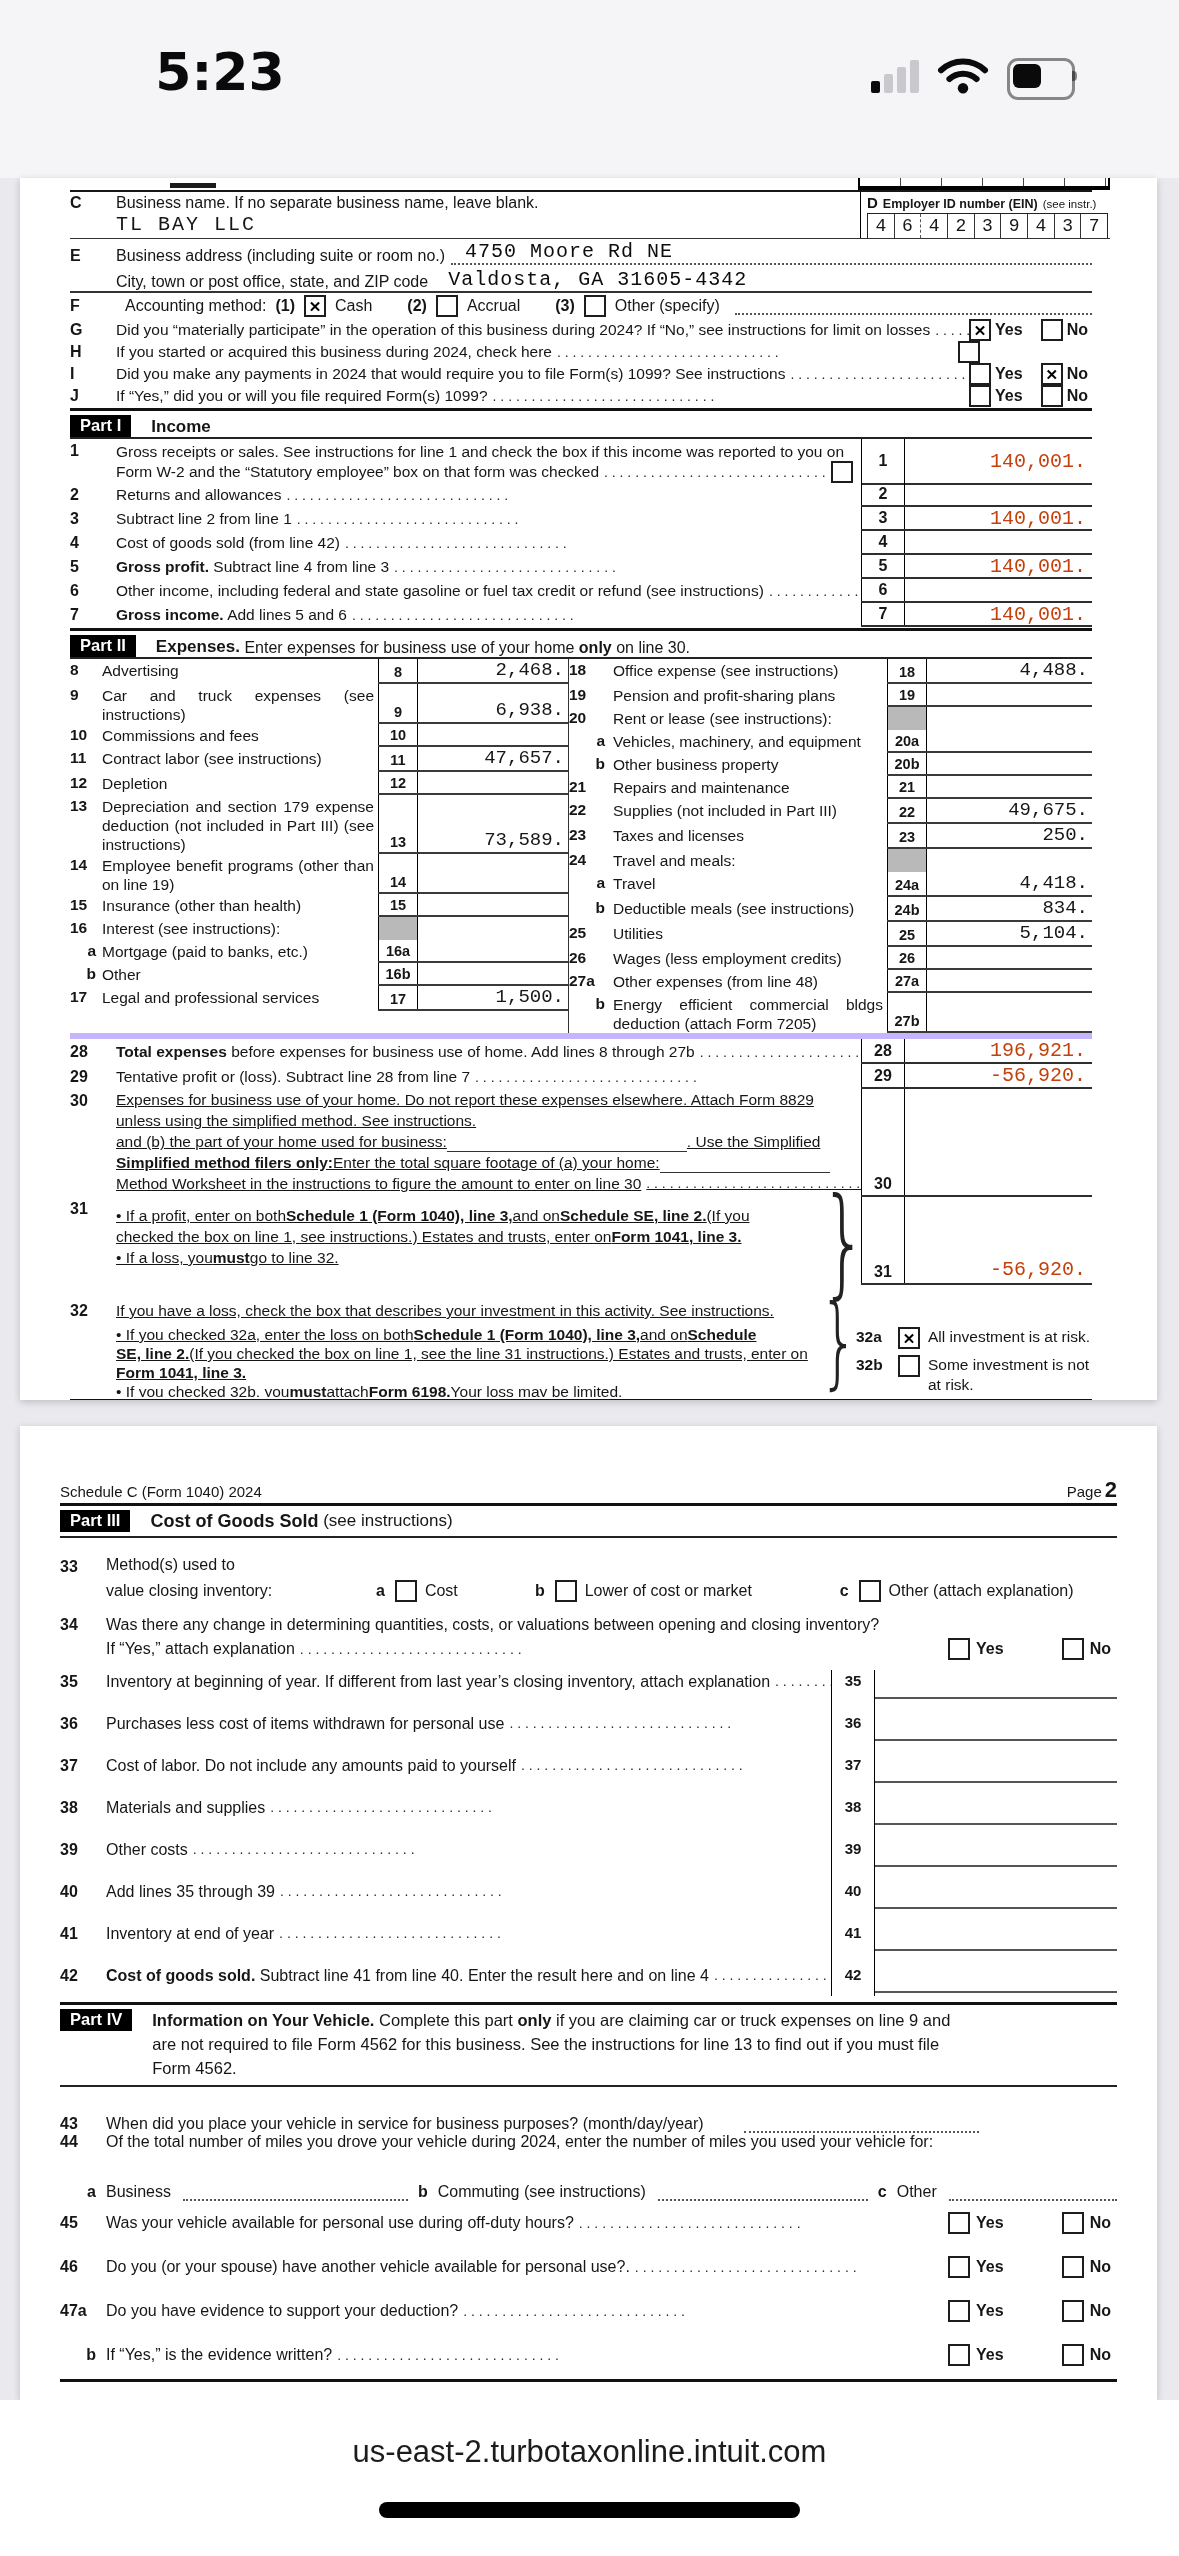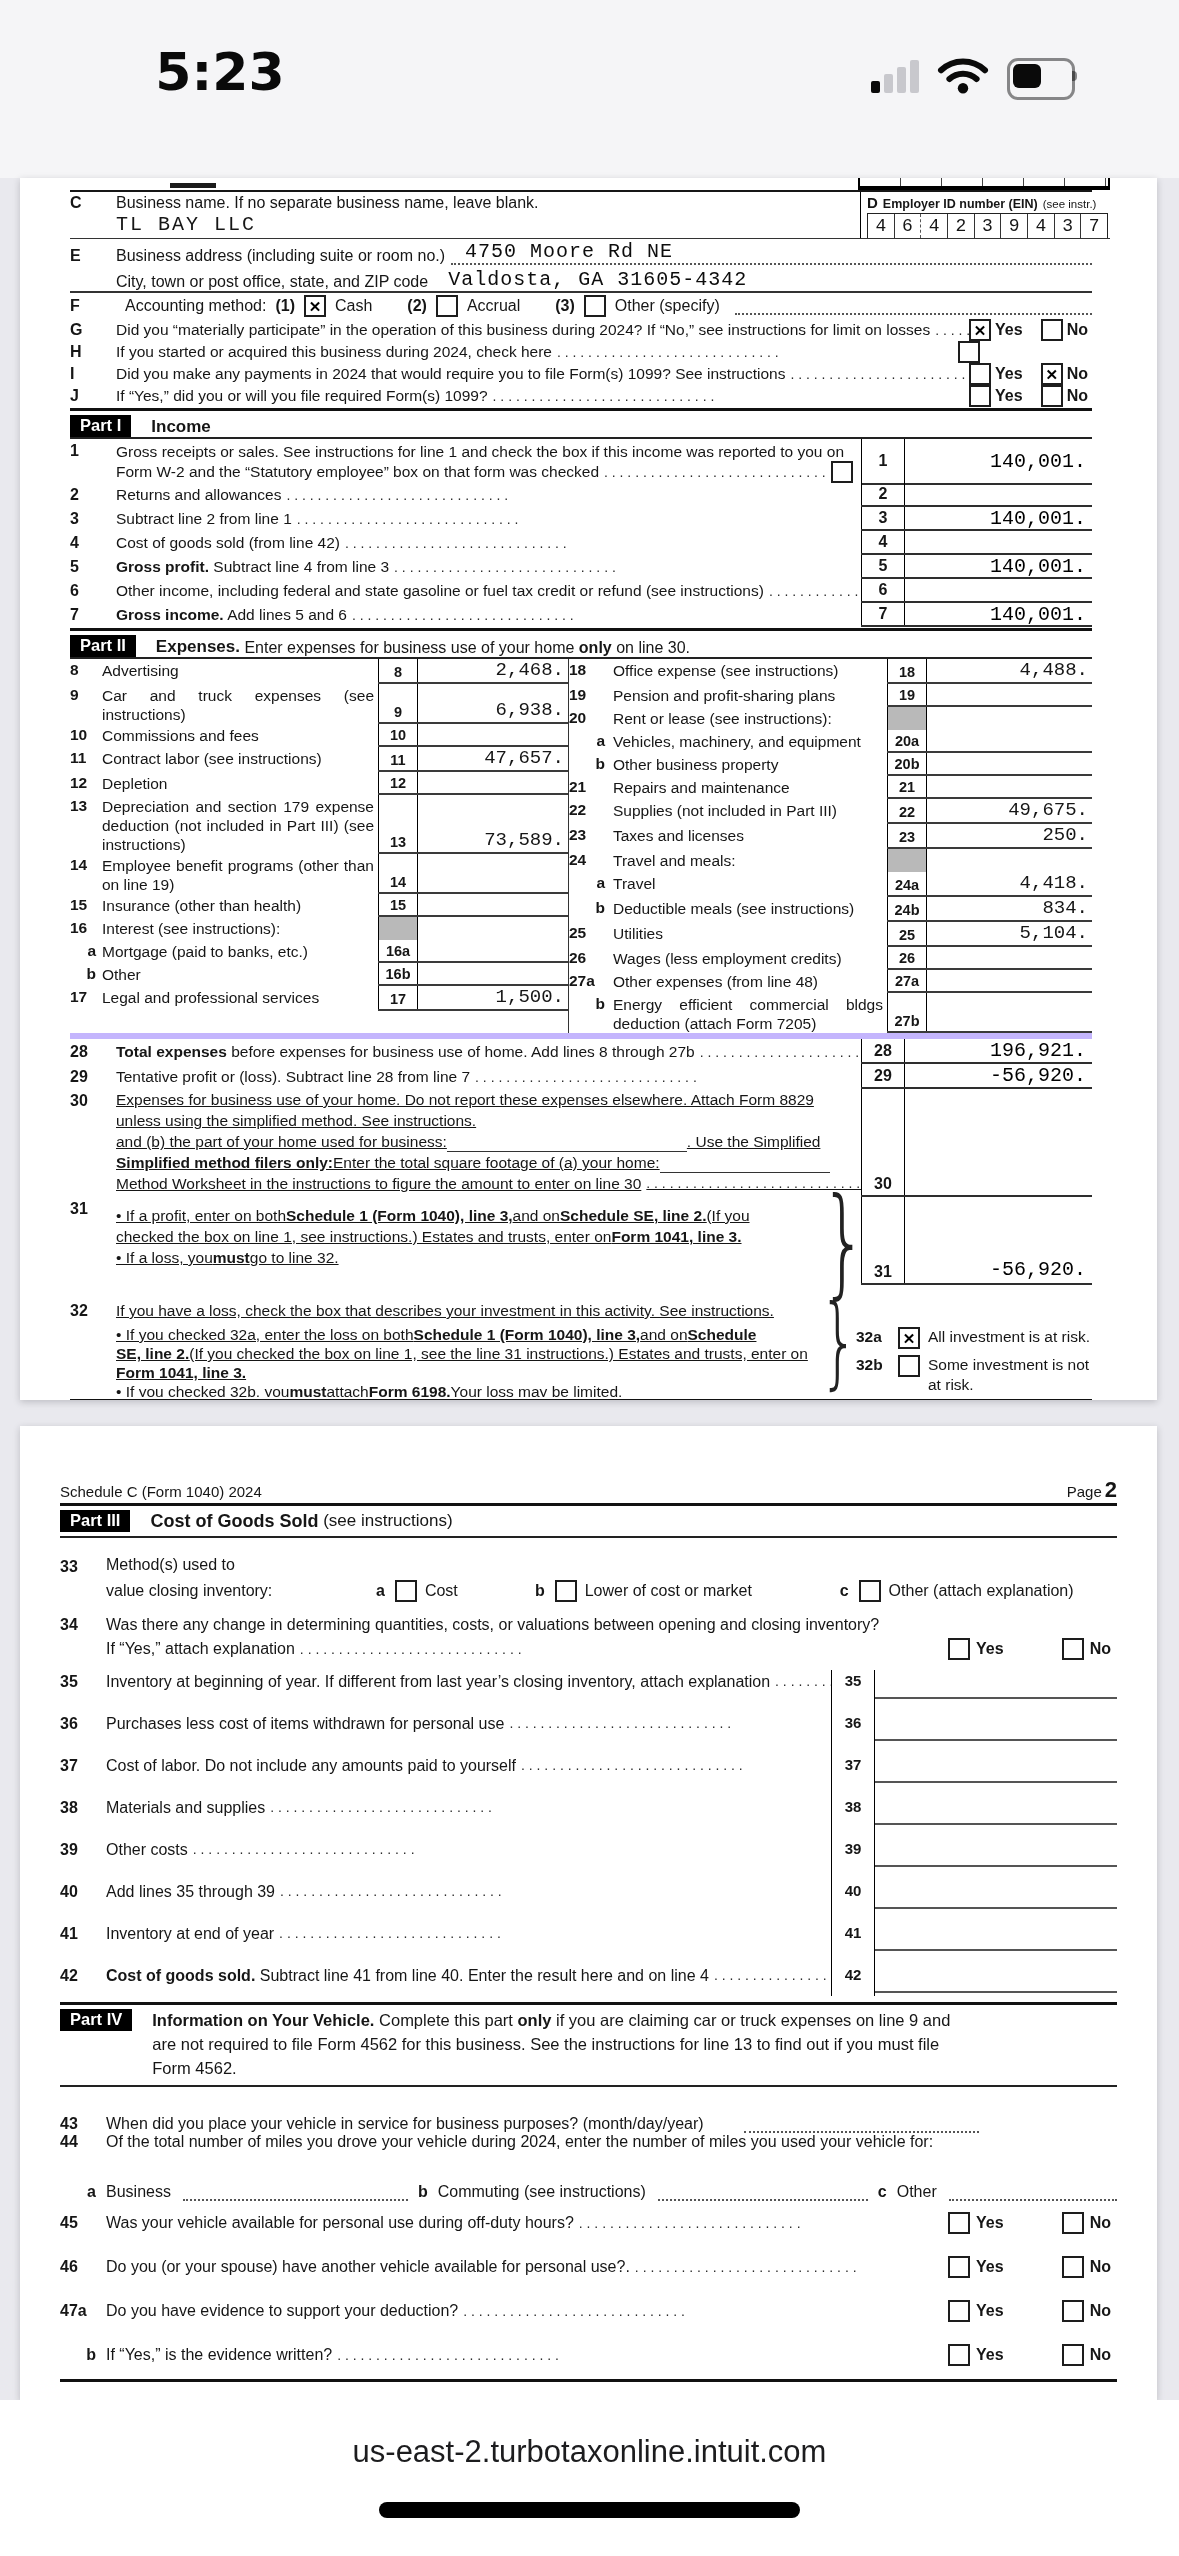--- a/index.html
+++ b/index.html
@@ -25,21 +25,21 @@
   .r{display:flex;align-items:center;}
   .n{width:46px;flex:none;font-weight:bold;font-size:16px;}
   .lt{font-size:15.5px;white-space:nowrap;overflow:hidden;flex:0 1 auto;min-width:0;}
   .lead{flex:1 0 8px;overflow:hidden;white-space:nowrap;font-size:14px;color:#2a2a2a;padding:0 5px;}
   .lead::after{content:".      .      .      .      .      .      .      .      .      .      .      .      .      .      .      .      .      .      .      .      .      .      .      .      .      .      .      .      .";}
   .cb{width:18px;height:18px;border:2px solid #1d1d1d;flex:none;display:inline-flex;align-items:center;justify-content:center;background:#fff;position:relative;top:0;}
   .cb.on::after{content:"✕";font-size:15px;font-weight:bold;color:#000;line-height:1;}
   .yn{font-weight:bold;font-size:16px;flex:none;padding:0 4px;}
   .vw{display:flex;flex:none;align-self:stretch;border-bottom:2.5px solid #2e2e2e;}
   .bx{width:44px;flex:none;border-left:1.6px solid #000;border-right:1.6px solid #000;font-weight:bold;font-size:16px;display:flex;align-items:center;justify-content:center;box-sizing:border-box;}
-  .am{width:187px;flex:none;font-family:"Liberation Mono",monospace;font-size:20px;color:#000000;display:flex;align-items:center;justify-content:flex-end;padding-right:6px;box-sizing:border-box;}
+  .am{width:187px;flex:none;font-family:"Liberation Mono",monospace;font-size:20px;color:#c2410c;display:flex;align-items:center;justify-content:flex-end;padding-right:6px;box-sizing:border-box;}
   .mono{font-family:"Liberation Mono",monospace;color:#0d0d0d;}
   .partbar{display:flex;align-items:flex-end;border-top:3px solid #111;border-bottom:2px solid #222;height:26px;margin-top:1px;}
   .chip{background:#000;color:#fff;font-weight:bold;font-size:16.5px;padding:1px 10px 2px;margin-right:20px;flex:none;}
   .ptitle{font-weight:bold;font-size:17px;white-space:nowrap;overflow:hidden;}
   .pnorm{font-size:16px;white-space:nowrap;}
   
   .cutstrip{height:12px;position:relative;border-bottom:2.5px solid #161616;}
   .cutfrag{position:absolute;left:100px;bottom:2px;width:46px;height:5px;background:#1b1b1b;}
   .cutbox{position:absolute;right:-18px;bottom:0;width:248px;height:11px;border-left:2px solid #000;border-right:2px solid #000;border-bottom:4px solid #000;background:repeating-linear-gradient(90deg,transparent 0 40px,#444 40px 41px);}
   

